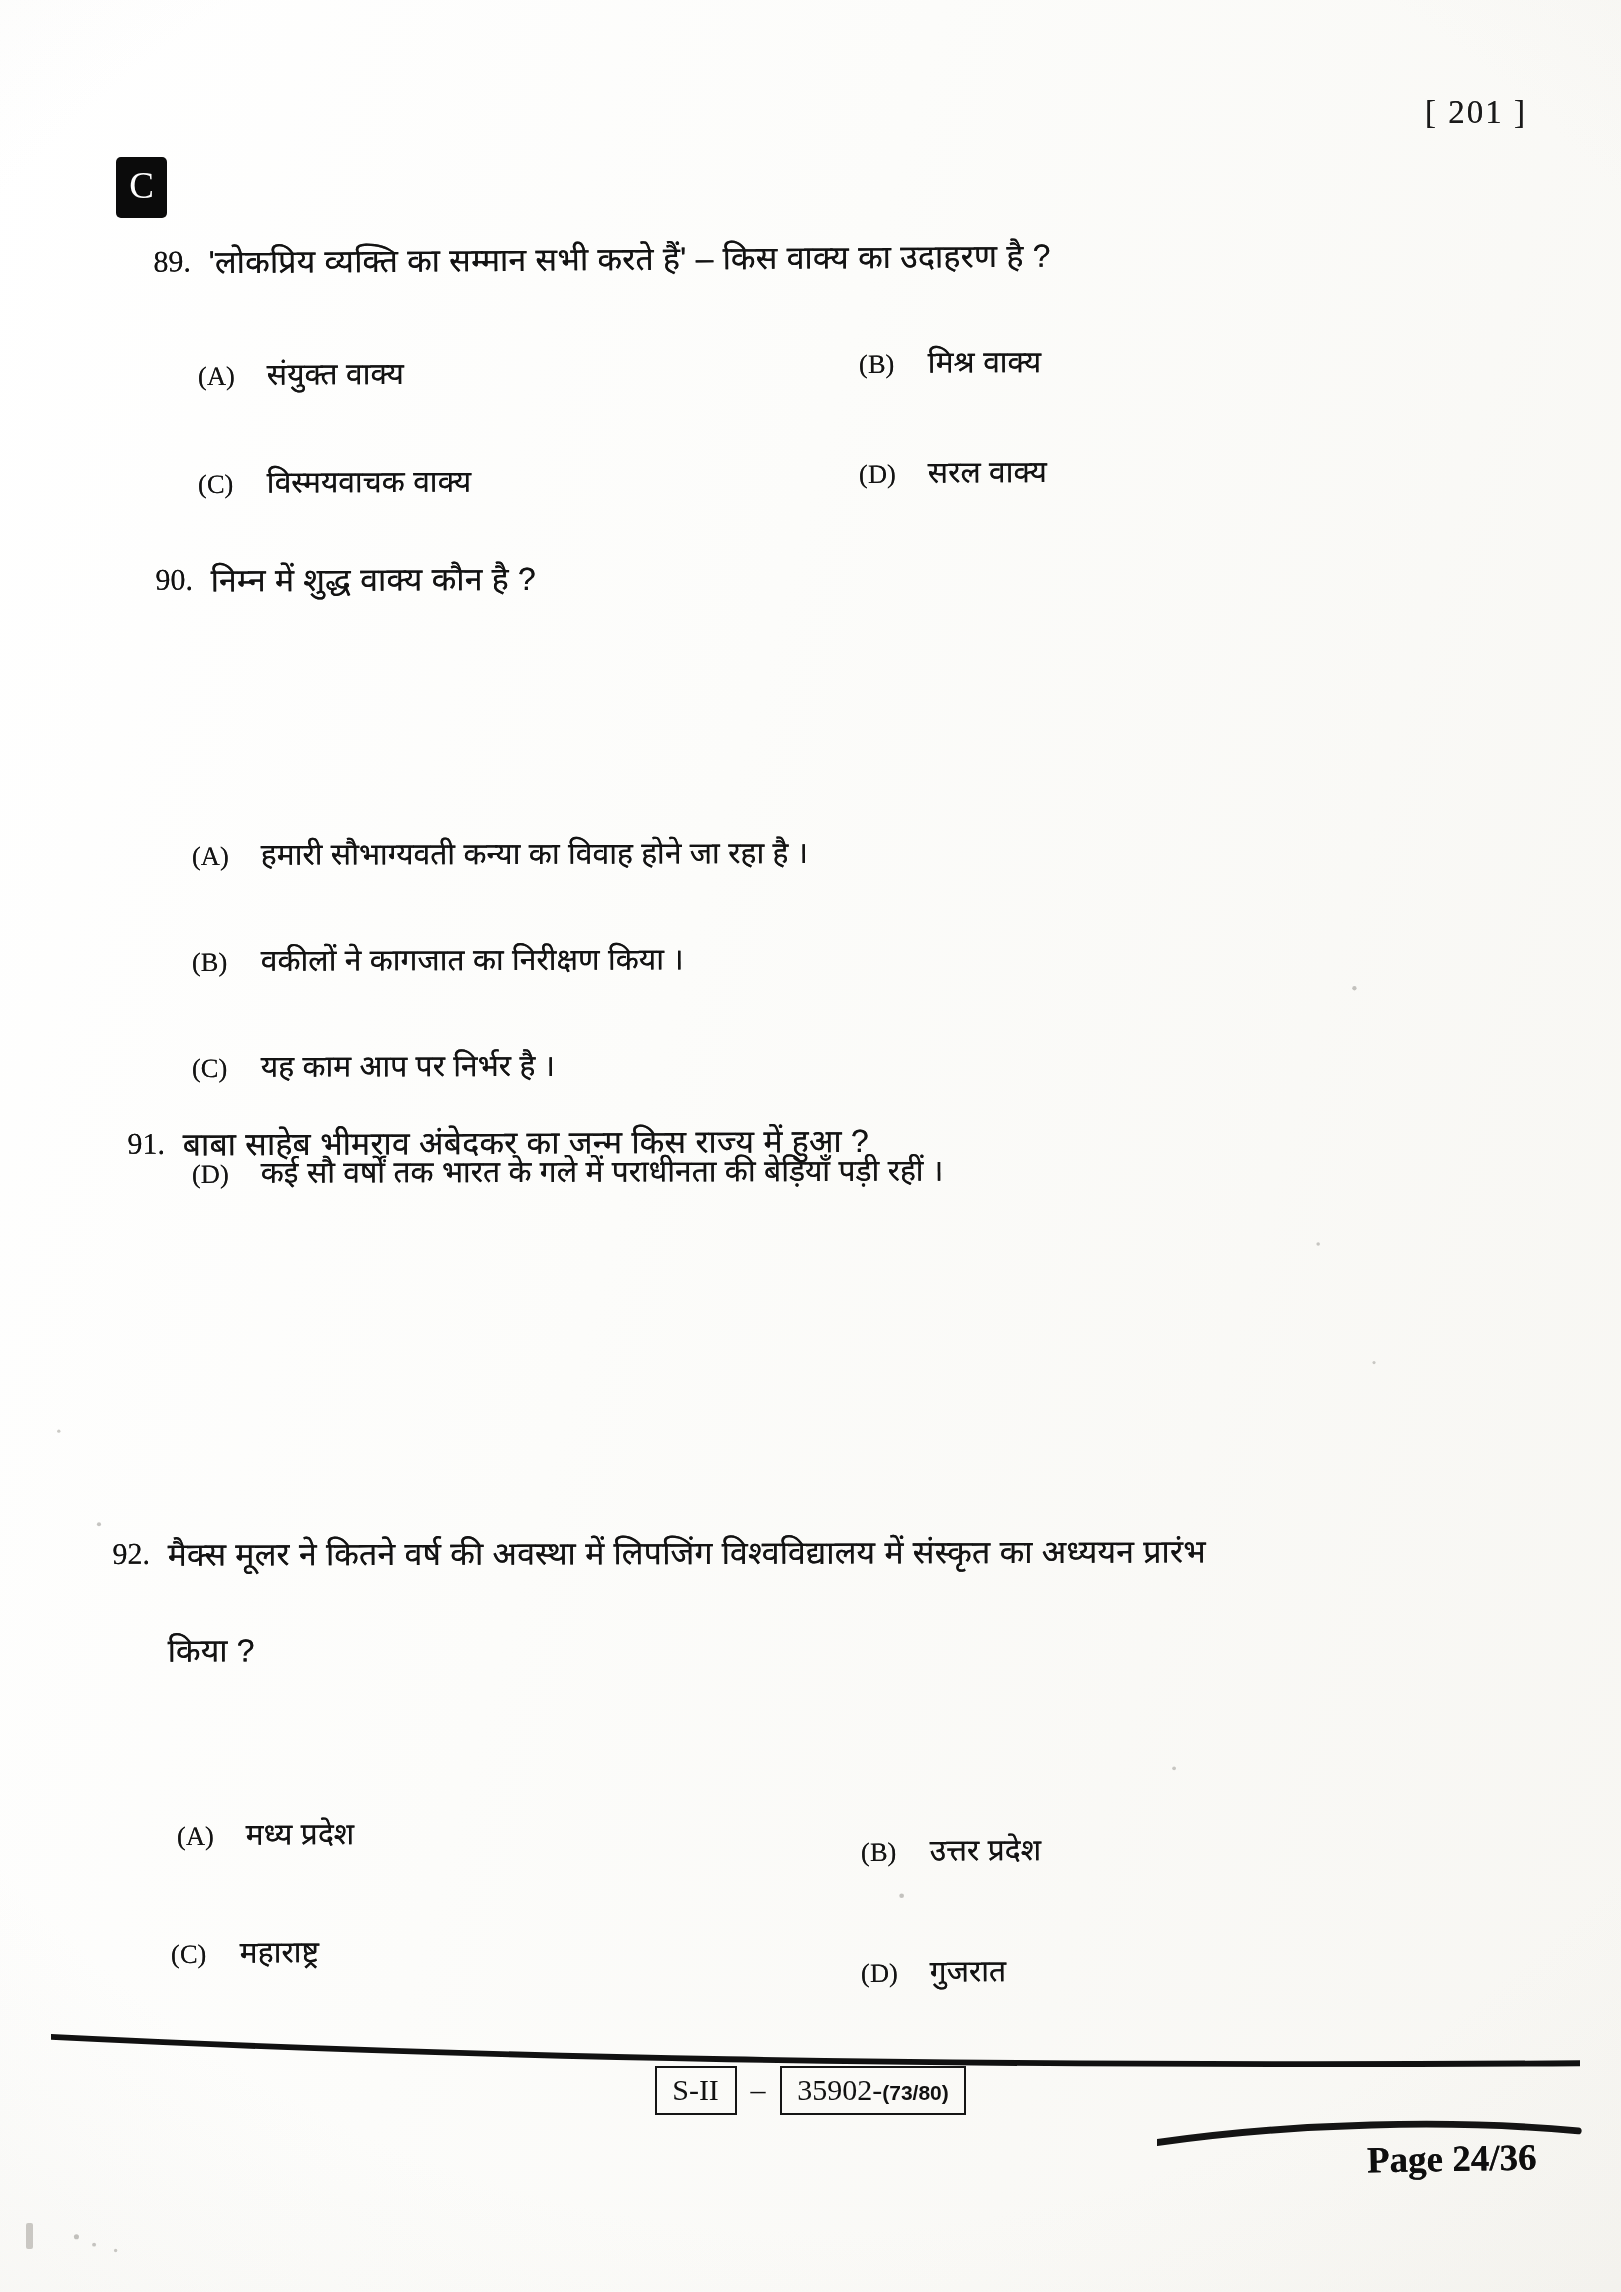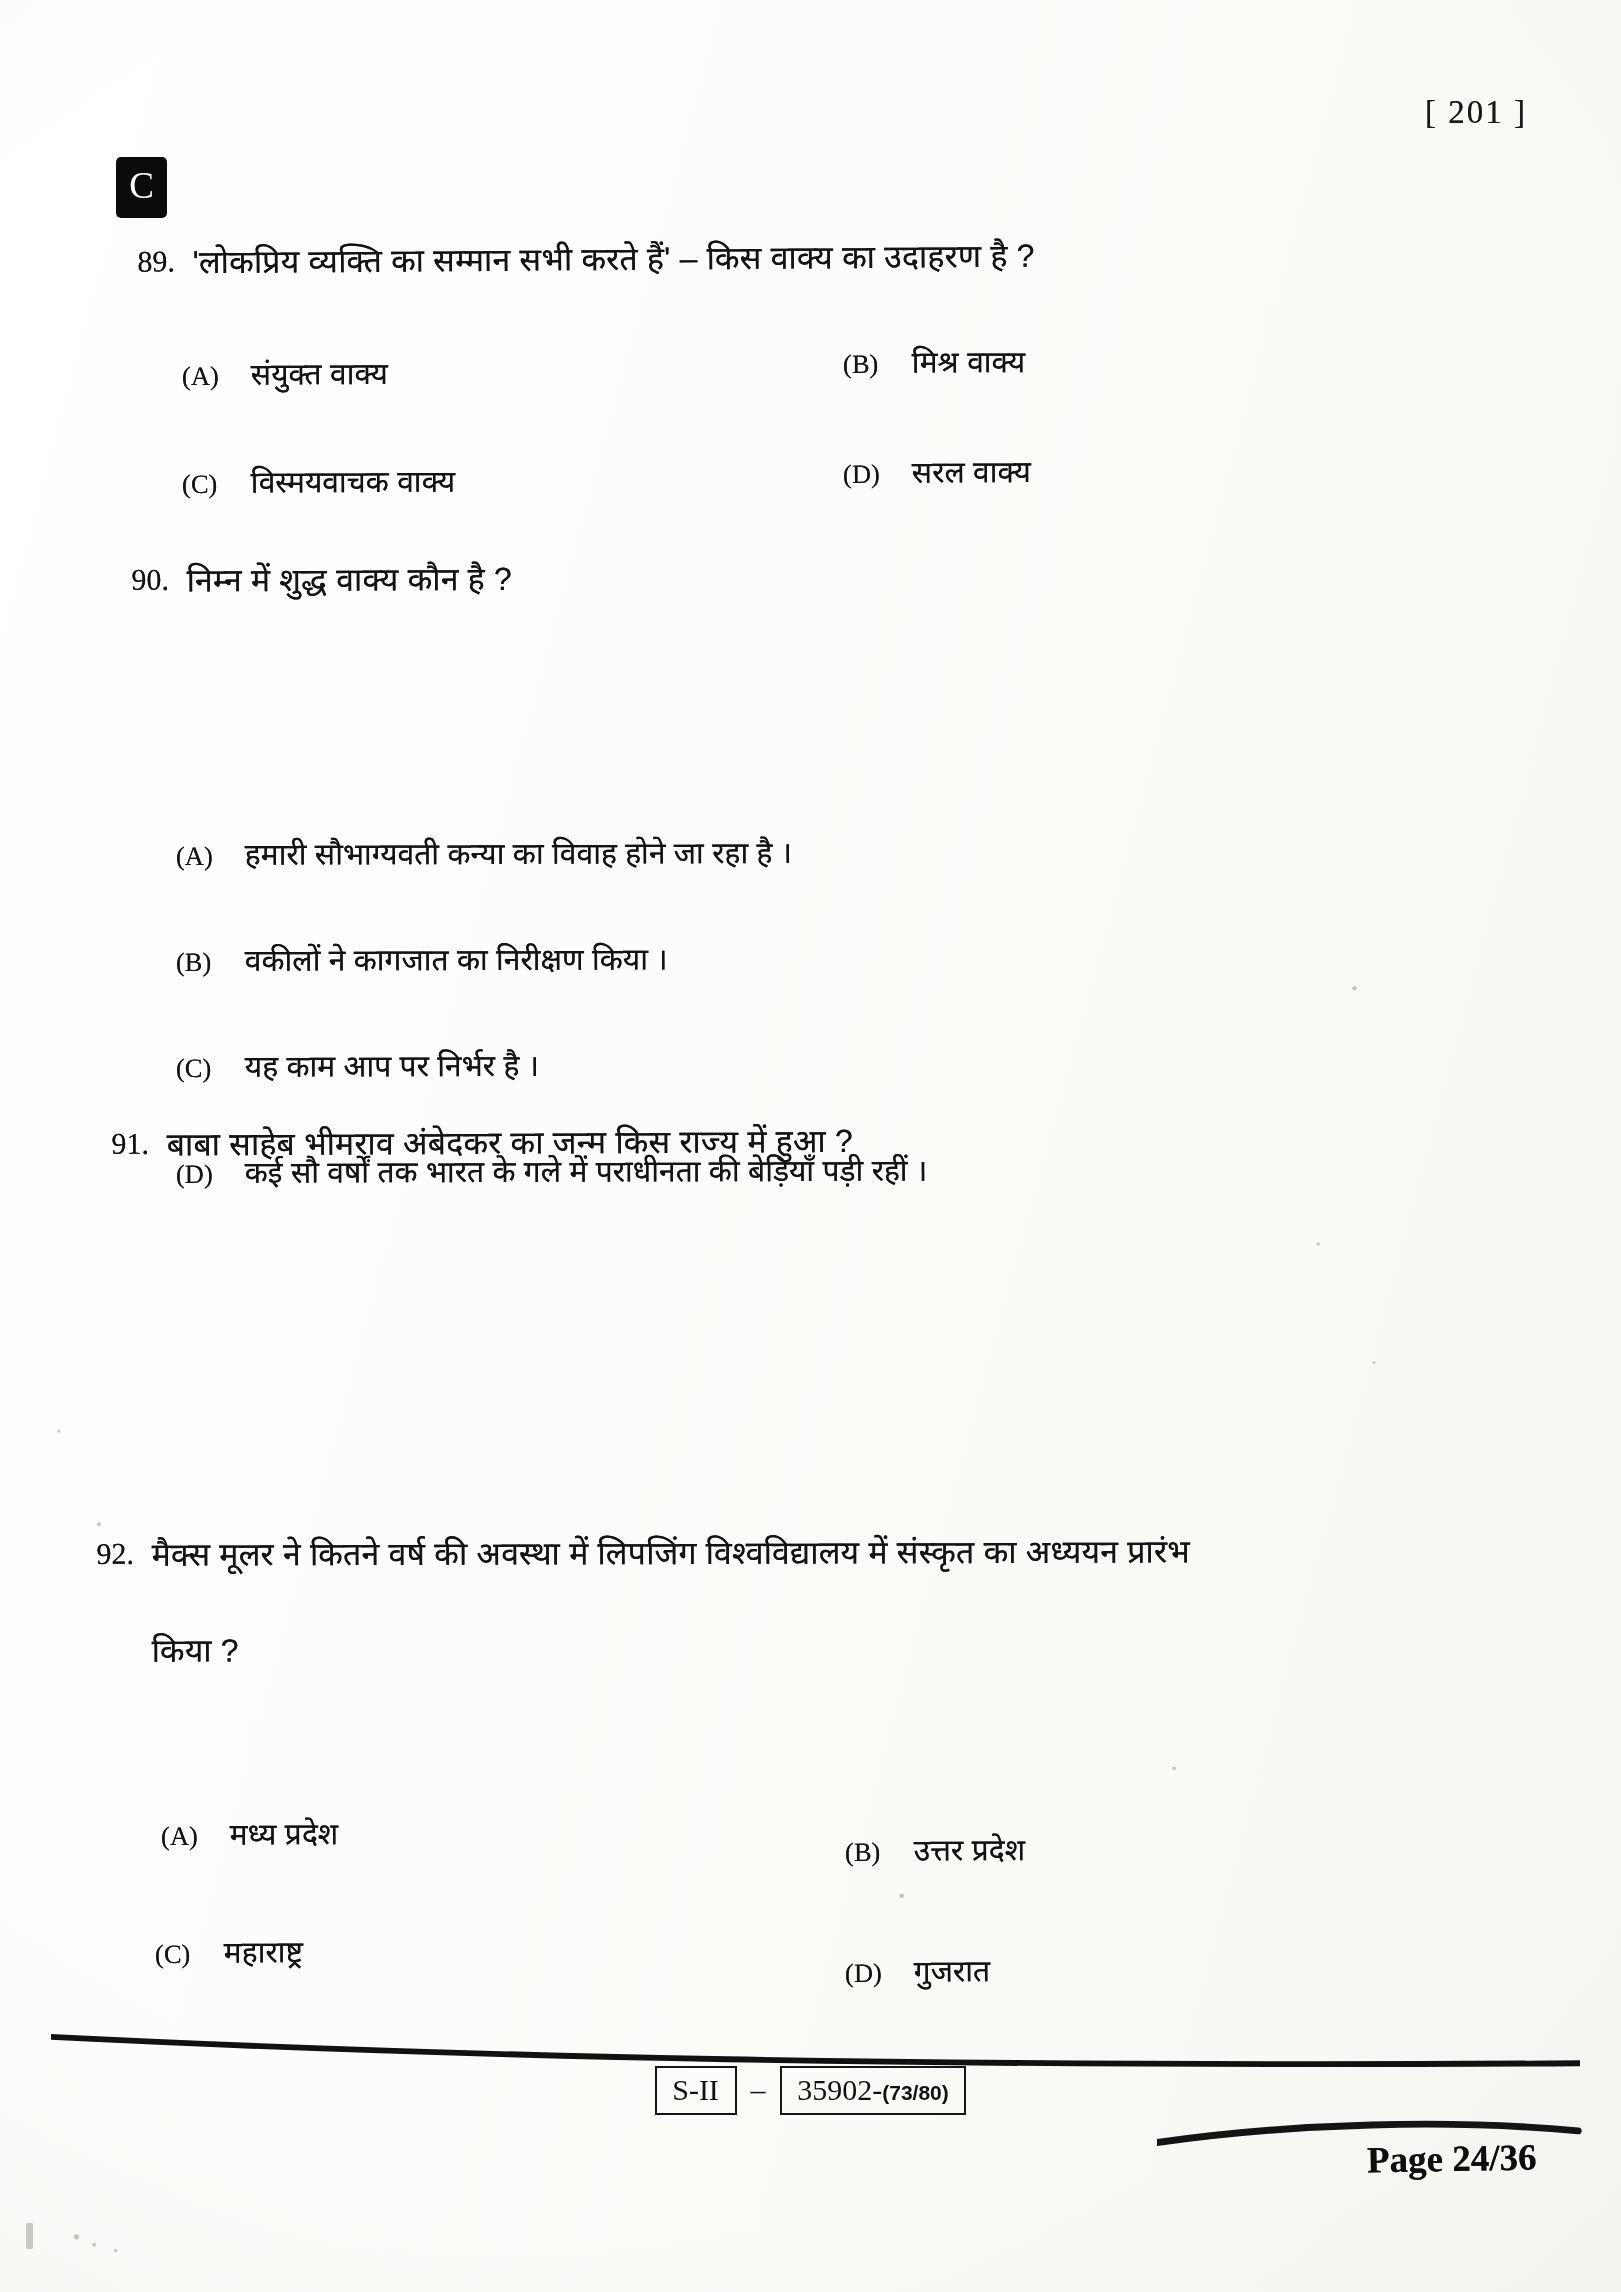--- a/index.html
+++ b/index.html
@@ -58,21 +58,21 @@
     align-items: center;
     justify-content: center;
     line-height: 1;
     padding-bottom: 3.9px;
     box-sizing: border-box;
   }
 
   
   .qblock {
     position: absolute;
-    left: 0;
+    left: 16px;
     width: 1494px;
   }
   .qline {
     display: flex;
     align-items: flex-start;
     color: #111111;
   }
   .qnum {
     width: 73px;
     text-align: right;
@@ -218,21 +218,21 @@
     <div class="opt sk2 ink" style="left:182px; top:108px;">
       <div class="opt-key">(C)</div>
       <div class="opt-text">विस्मयवाचक वाक्य</div>
     </div>
     <div class="opt sk2 ink" style="left:843px; top:98px;">
       <div class="opt-key">(D)</div>
       <div class="opt-text">सरल वाक्य</div>
     </div>
   </div>
 
-  <div class="qblock" style="top:561px;">
+  <div class="qblock" style="top:561px;margin-left:8px;">
     <div class="qline sk2 ink" style="margin-left:96px;">
       <div class="qnum">90.</div>
       <div class="qtext">निम्न में शुद्ध वाक्य कौन है ?</div>
     </div>
   </div>
   <div class="qblock opt-grid-2" style="top:676px; height:392px;">
     <div class="opt sk3 ink" style="left:176px; top:0px;">
       <div class="opt-key">(A)</div>
       <div class="opt-text">हमारी सौभाग्यवती कन्या का विवाह होने जा रहा है ।</div>
     </div>

